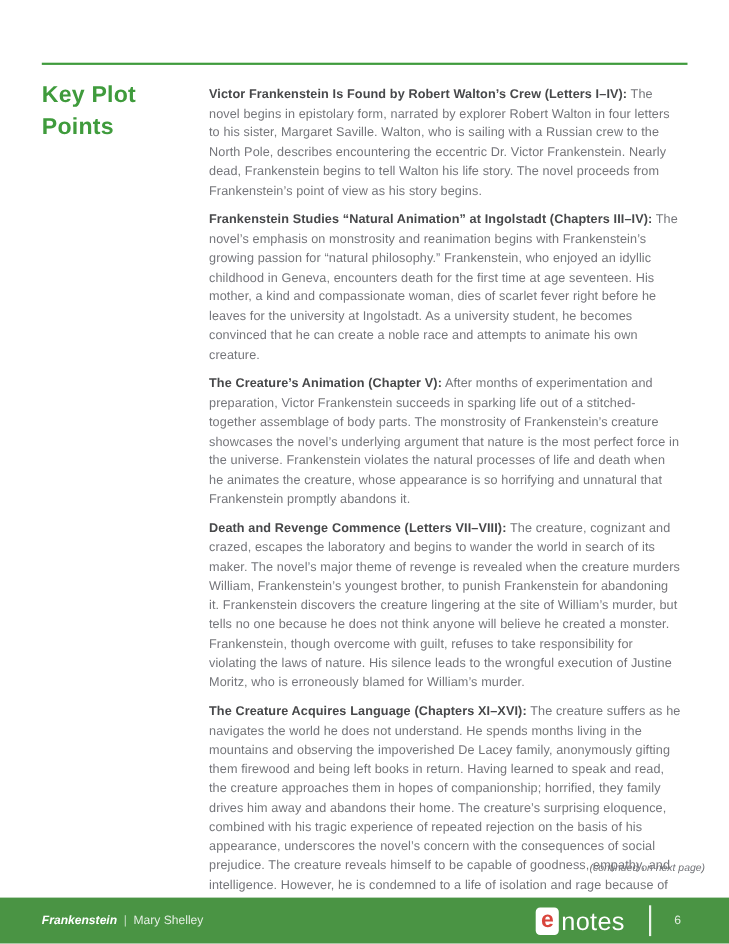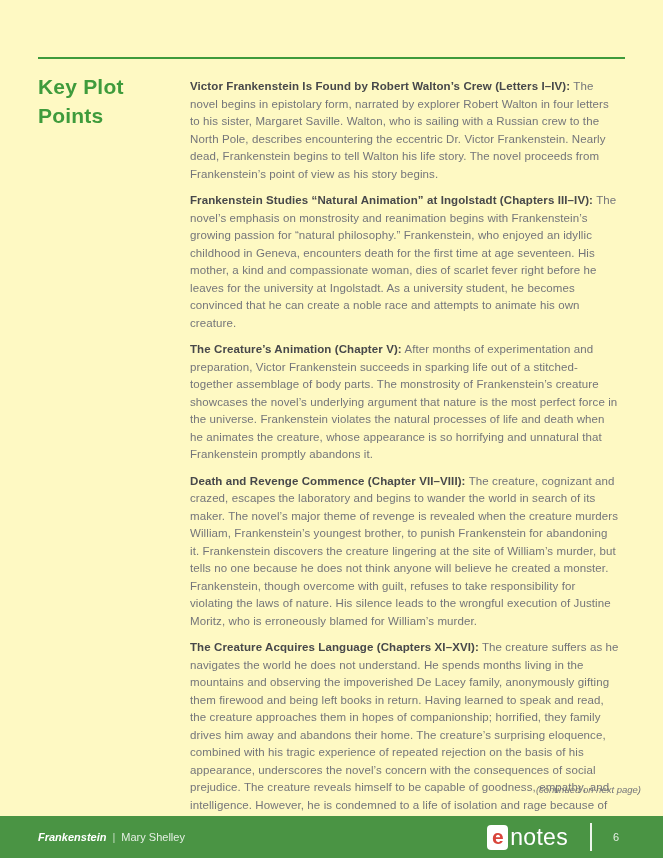--- a/index.html
+++ b/index.html
@@ -1,18 +1,18 @@
 <!DOCTYPE html>
 <html style="--brand_green: #3F9B3C; --footer_green: #4A9444; --logo_red: #D9453C; --heading_gray: #47484A; --body_gray: #74757A;"><head>
 <meta charset="utf-8">
 <style>
   html,body { margin:0; padding:0; background:#e8e8e8; }
   .page {
     position:relative; width:663px; height:858px; margin:0 auto;
-    background:#fef9c3; overflow:hidden;
+    background:#ffffff; overflow:hidden;
     font-family:"Liberation Sans","DejaVu Sans",sans-serif;
     -webkit-font-smoothing:antialiased;
   }
   .top-rule {
     position:absolute; left:38px; top:57px; width:587px; height:2px;
     background:var(--brand_green,#3F9B3C);
   }
   .page-title {
     position:absolute; left:38px; top:72px; width:150px;
     font-size:21px; line-height:29px; font-weight:bold;
@@ -83,21 +83,21 @@
     </p>
     <p>
       <strong>Frankenstein Studies “Natural Animation” at Ingolstadt (Chapters III–IV):</strong>
       <span>The novel’s emphasis on monstrosity and reanimation begins with Frankenstein’s growing passion for “natural philosophy.” Frankenstein, who enjoyed an idyllic childhood in Geneva, encounters death for the first time at age seventeen. His mother, a kind and compassionate woman, dies of scarlet fever right before he leaves for the university at Ingolstadt. As a university student, he becomes convinced that he can create a noble race and attempts to animate his own creature.</span>
     </p>
     <p>
       <strong>The Creature’s Animation (Chapter V):</strong>
       <span>After months of experimentation and preparation, Victor Frankenstein succeeds in sparking life out of a stitched-together assemblage of body parts. The monstrosity of Frankenstein’s creature showcases the novel’s underlying argument that nature is the most perfect force in the universe. Frankenstein violates the natural processes of life and death when he animates the creature, whose appearance is so horrifying and unnatural that Frankenstein promptly abandons it.</span>
     </p>
     <p>
-      <strong>Death and Revenge Commence (Chapter VII–VIII):</strong>
+      <strong>Death and Revenge Commence (Letters VII–VIII):</strong>
       <span>The creature, cognizant and crazed, escapes the laboratory and begins to wander the world in search of its maker. The novel’s major theme of revenge is revealed when the creature murders William, Frankenstein’s youngest brother, to punish Frankenstein for abandoning it. Frankenstein discovers the creature lingering at the site of William’s murder, but tells no one because he does not think anyone will believe he created a monster. Frankenstein, though overcome with guilt, refuses to take responsibility for violating the laws of nature. His silence leads to the wrongful execution of Justine Moritz, who is erroneously blamed for William’s murder.</span>
     </p>
     <p>
       <strong>The Creature Acquires Language (Chapters XI–XVI):</strong>
       <span>The creature suffers as he navigates the world he does not understand. He spends months living in the mountains and observing the impoverished De Lacey family, anonymously gifting them firewood and being left books in return. Having learned to speak and read, the creature approaches them in hopes of companionship; horrified, they family drives him away and abandons their home. The creature’s surprising eloquence, combined with his tragic experience of repeated rejection on the basis of his appearance, underscores the novel’s concern with the consequences of social prejudice. The creature reveals himself to be capable of goodness, empathy, and intelligence. However, he is condemned to a life of isolation and rage because of humanity’s prejudice against him.</span>
     </p>
   </div>
 
   <div class="continued-note">(continued on next page)</div>
 

